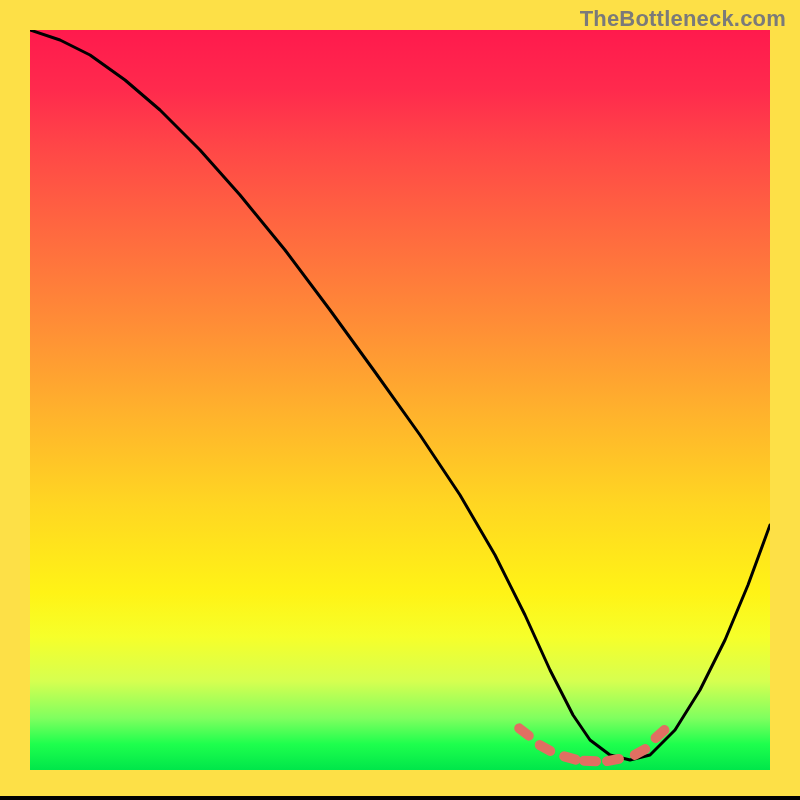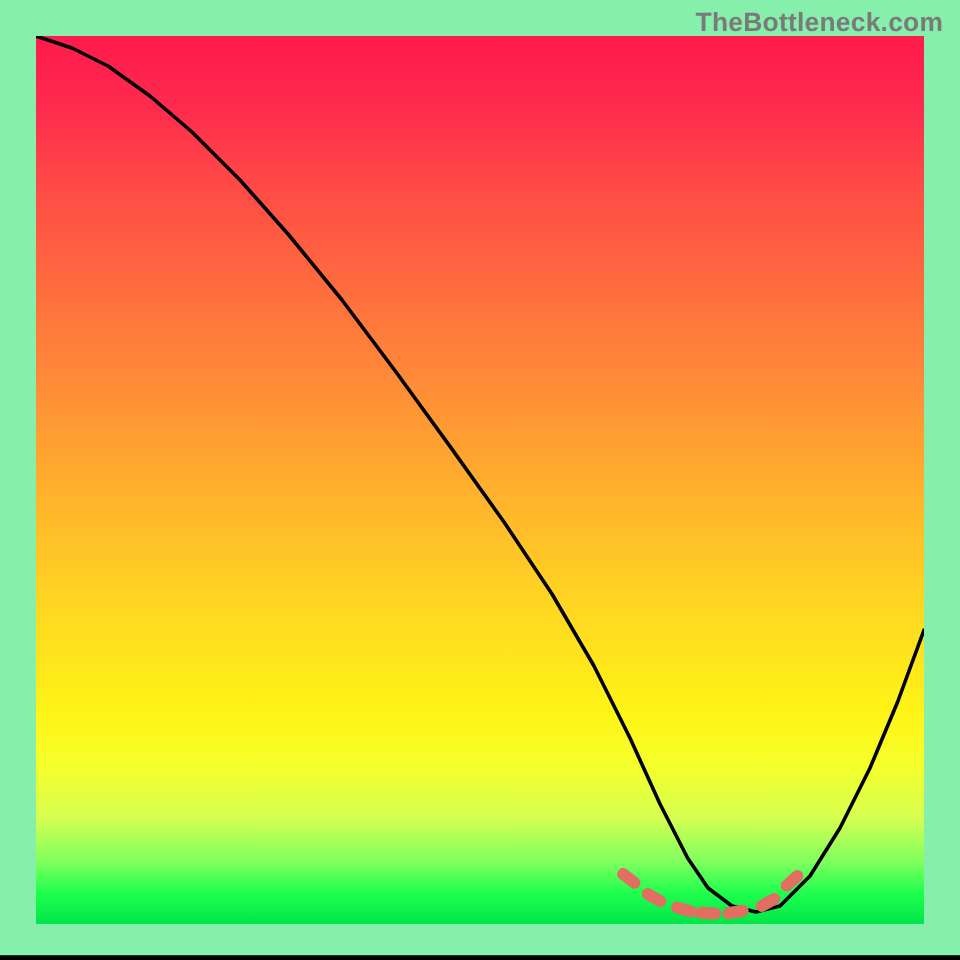--- a/index.html
+++ b/index.html
@@ -10,21 +10,21 @@
     background: #000;
     overflow: hidden;
     font-family: Arial, Helvetica, sans-serif;
   }
   .frame {
     position: absolute;
     left: 0;
     top: 0;
     width: 800px;
     height: 796px;
-    background: #86efac;
+    background: #fde047;
   }
   .plot {
     position: absolute;
     left: 30px;
     top: 30px;
     width: 740px;
     height: 740px;
     background: linear-gradient(to bottom,
       #ff1a4d 0%,
       #ff2a4d 8%,

